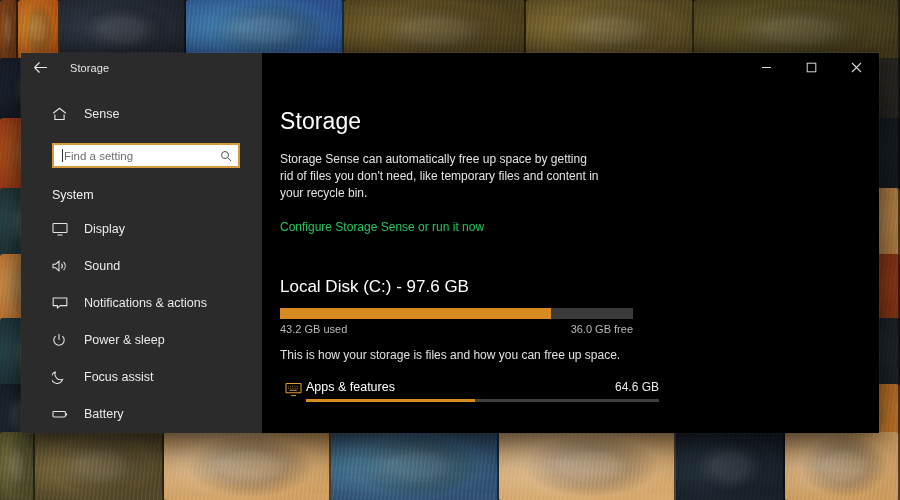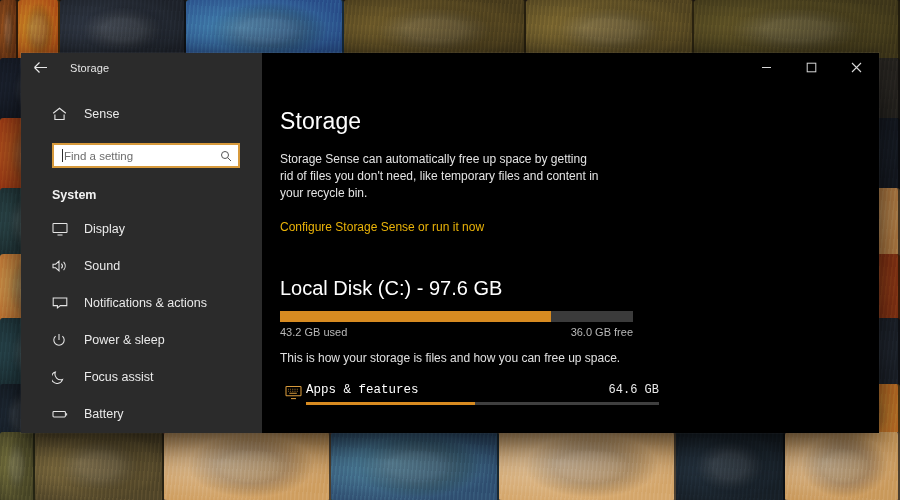--- a/index.html
+++ b/index.html
@@ -146,21 +146,21 @@
     font-size: 11.5px;
     color: #3a3a3a;
     padding: 0;
   }
   #search-input::placeholder { color: #6d6d6d; }
   #search-icon { color: #555; display: flex; align-items: center; }
 
   #section-head {
     margin: 20px 0 8px 31px;
     font-size: 12.5px;
-    font-weight: bold;
+    font-weight: normal;
     color: #f2f2f2;
   }
 
   
   #main {
     flex: 1;
     background: #000000;
     padding: 26px 0 0 18px;
     overflow: hidden;
     min-width: 0;
@@ -199,27 +199,27 @@
   }
   #toggle-label {
     font-size: 12px;
     color: #e8e8e8;
     margin-left: 12px;
   }
   #configure-link {
     display: inline-block;
     margin-top: 18px;
     font-size: 12px;
-    color: #eab308;
+    color: #22c55e;
     text-decoration: none;
   }
 
   #disk-title {
     margin-top: 42px;
-    font-size: 20px;
+    font-size: 17px;
     color: #ffffff;
     font-weight: normal;
   }
   #disk-bar {
     margin-top: 11px;
     width: 353px;
     height: 11px;
     background: #3b3b3b;
     position: relative;
   }
@@ -253,21 +253,20 @@
     color: #d79a3c;
     padding-top: 2px;
     display: flex;
     justify-content: center;
   }
   .cat-body { flex: 1; min-width: 0; max-width: 353px; }
   .cat-head {
     display: flex;
     justify-content: space-between;
     align-items: baseline;
-    font-family: Liberation Mono, monospace;
   }
   .cat-name { font-size: 12.5px; color: #ffffff; }
   .cat-size { font-size: 12px; color: #eaeaea; }
   .cat-bar {
     margin-top: 5px;
     height: 3px;
     background: #3f3f3f;
     position: relative;
   }
   .cat-bar .fill {

